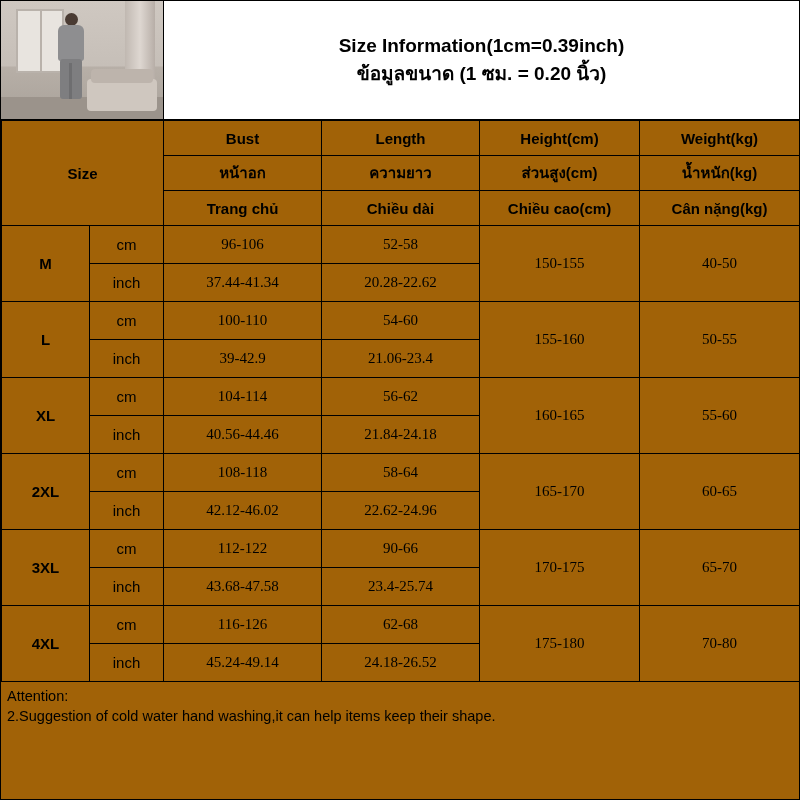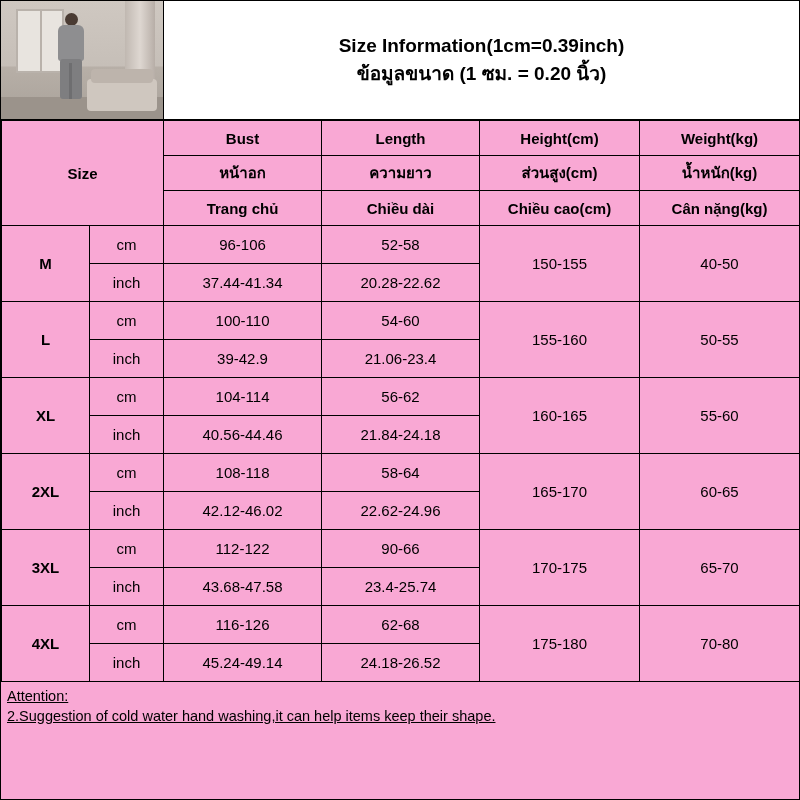--- a/index.html
+++ b/index.html
@@ -13,21 +13,21 @@
     font-family: "Liberation Sans", sans-serif;
     color: #000000;
     overflow: hidden;
   }
   #page {
     position: relative;
     width: 800px;
     height: 800px;
     box-sizing: border-box;
     border: 1px solid #000;
-    background: #f9a8d4;
+    background: #a16207;
   }
 
   
   .header {
     display: flex;
     align-items: stretch;
     height: 118px;
     border-bottom: 1px solid #000;
     background: #fff;
   }
@@ -127,30 +127,30 @@
   }
   .hdr-size {
     font-weight: bold;
     font-size: 17px;
   }
   .sizelabel {
     font-weight: bold;
     font-size: 16px;
   }
   .unitcell { font-size: 14px; }
-  .valcell  { font-size: 15px; }
+  .valcell  { font-size: 15px; font-family: Liberation Serif, serif; }
   .row-h { height: 38px; }
 
   
   .attention {
     padding: 4px 6px 0 6px;
     font-size: 14.5px;
     line-height: 20px;
   }
-  .attention div { white-space: pre-wrap; text-decoration: underline; }
+  .attention div { white-space: pre-wrap; }
 </style>
 </head>
 <body>
 
 <div id="page">
 
   <div class="header">
     <div class="thumb">
       <div class="wall"></div>
       <div class="window"></div>

